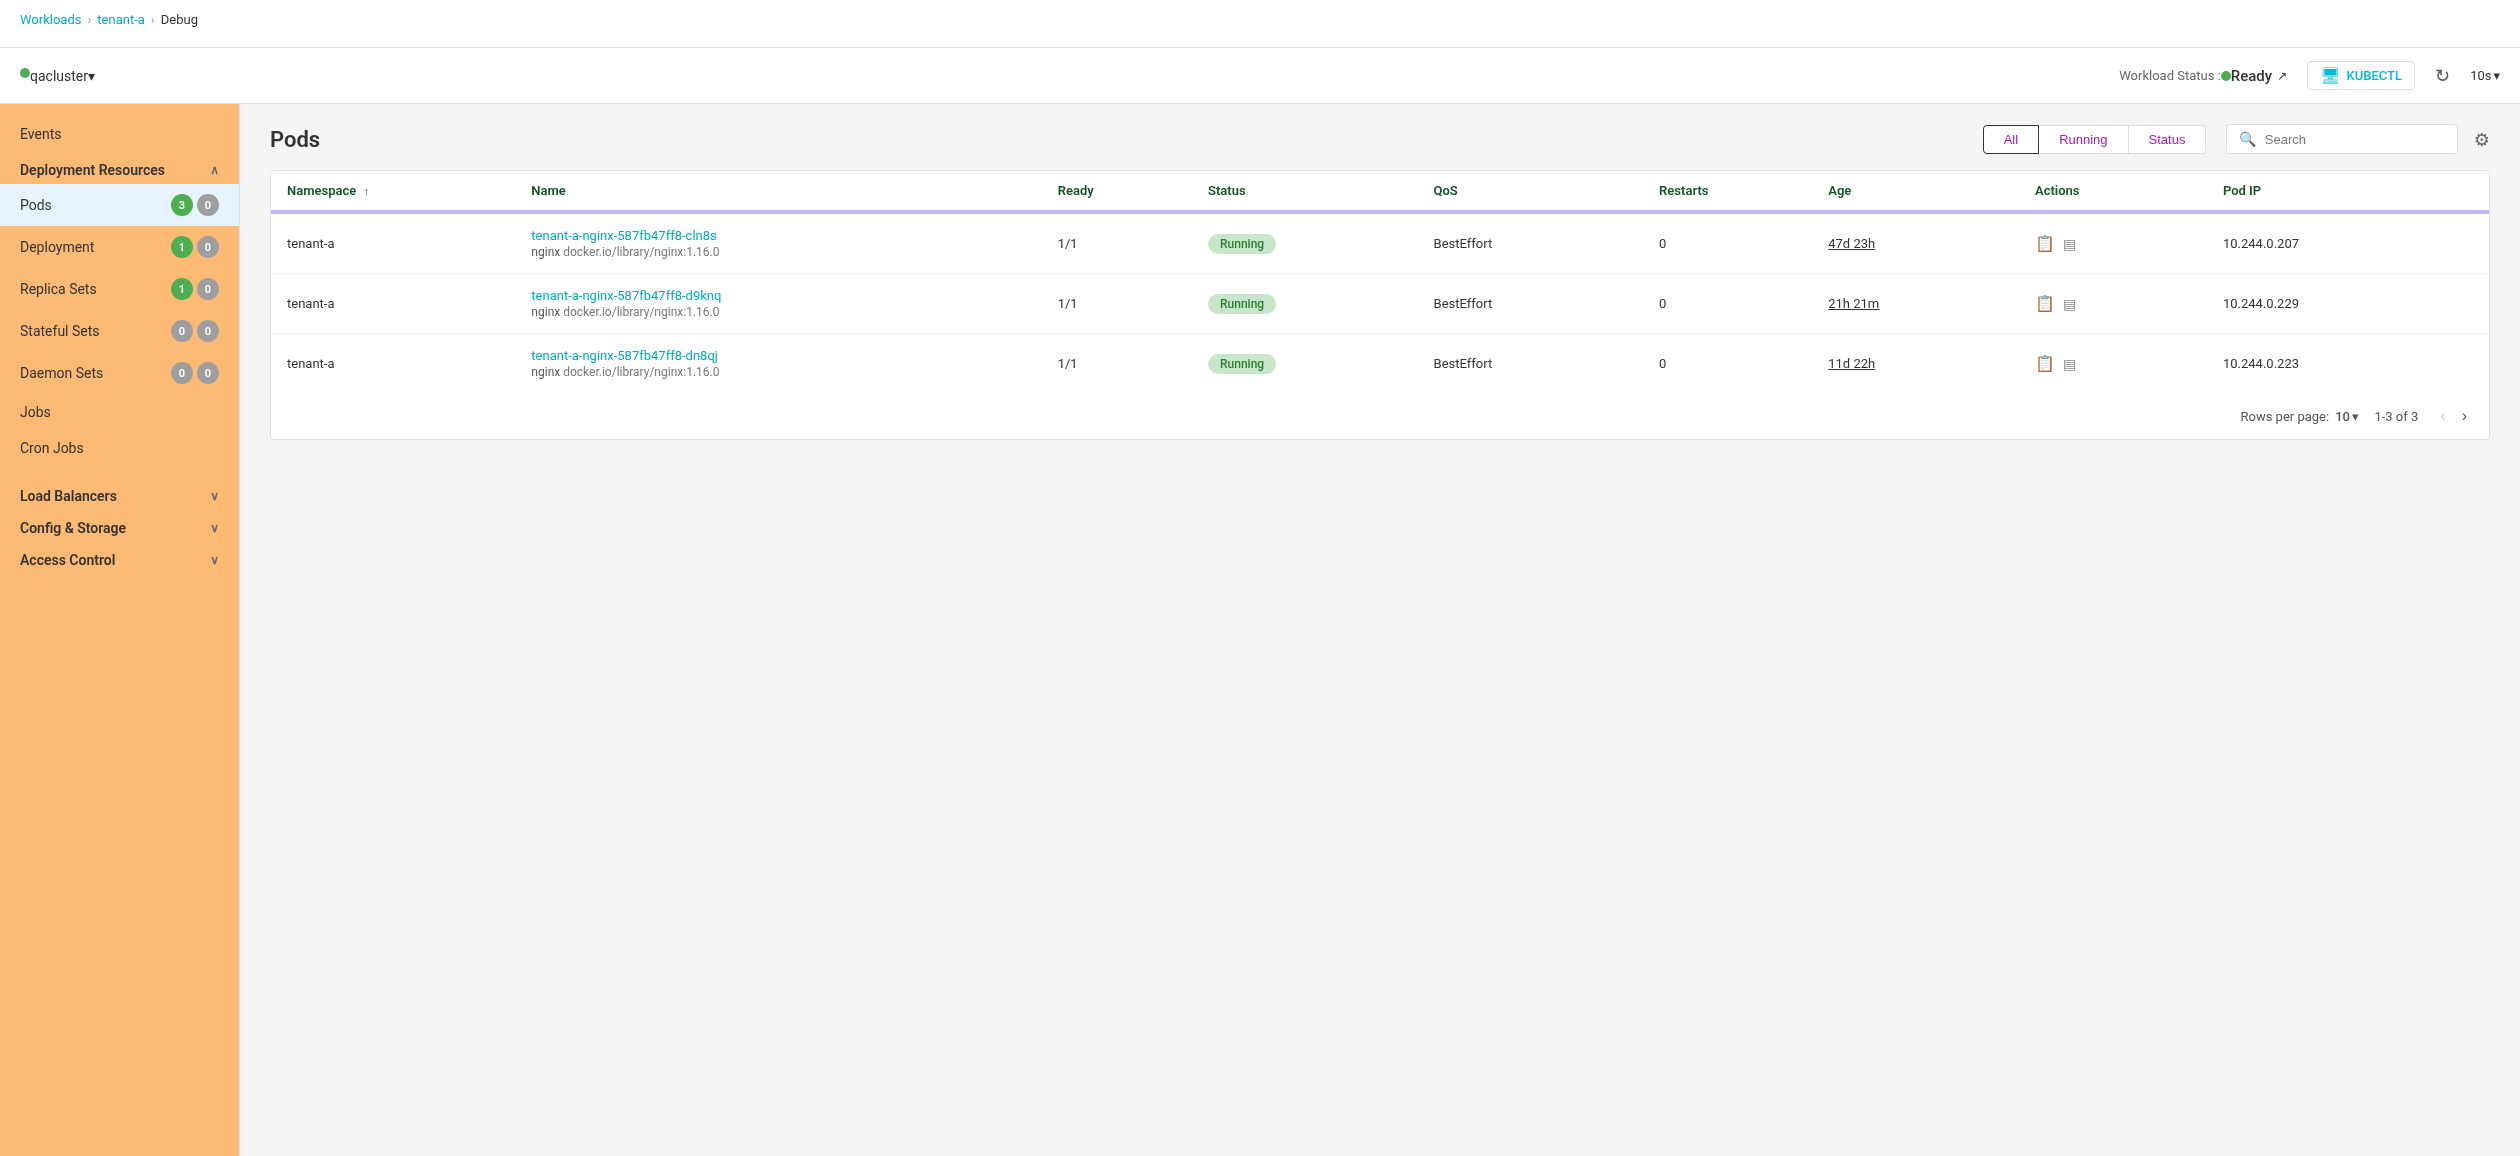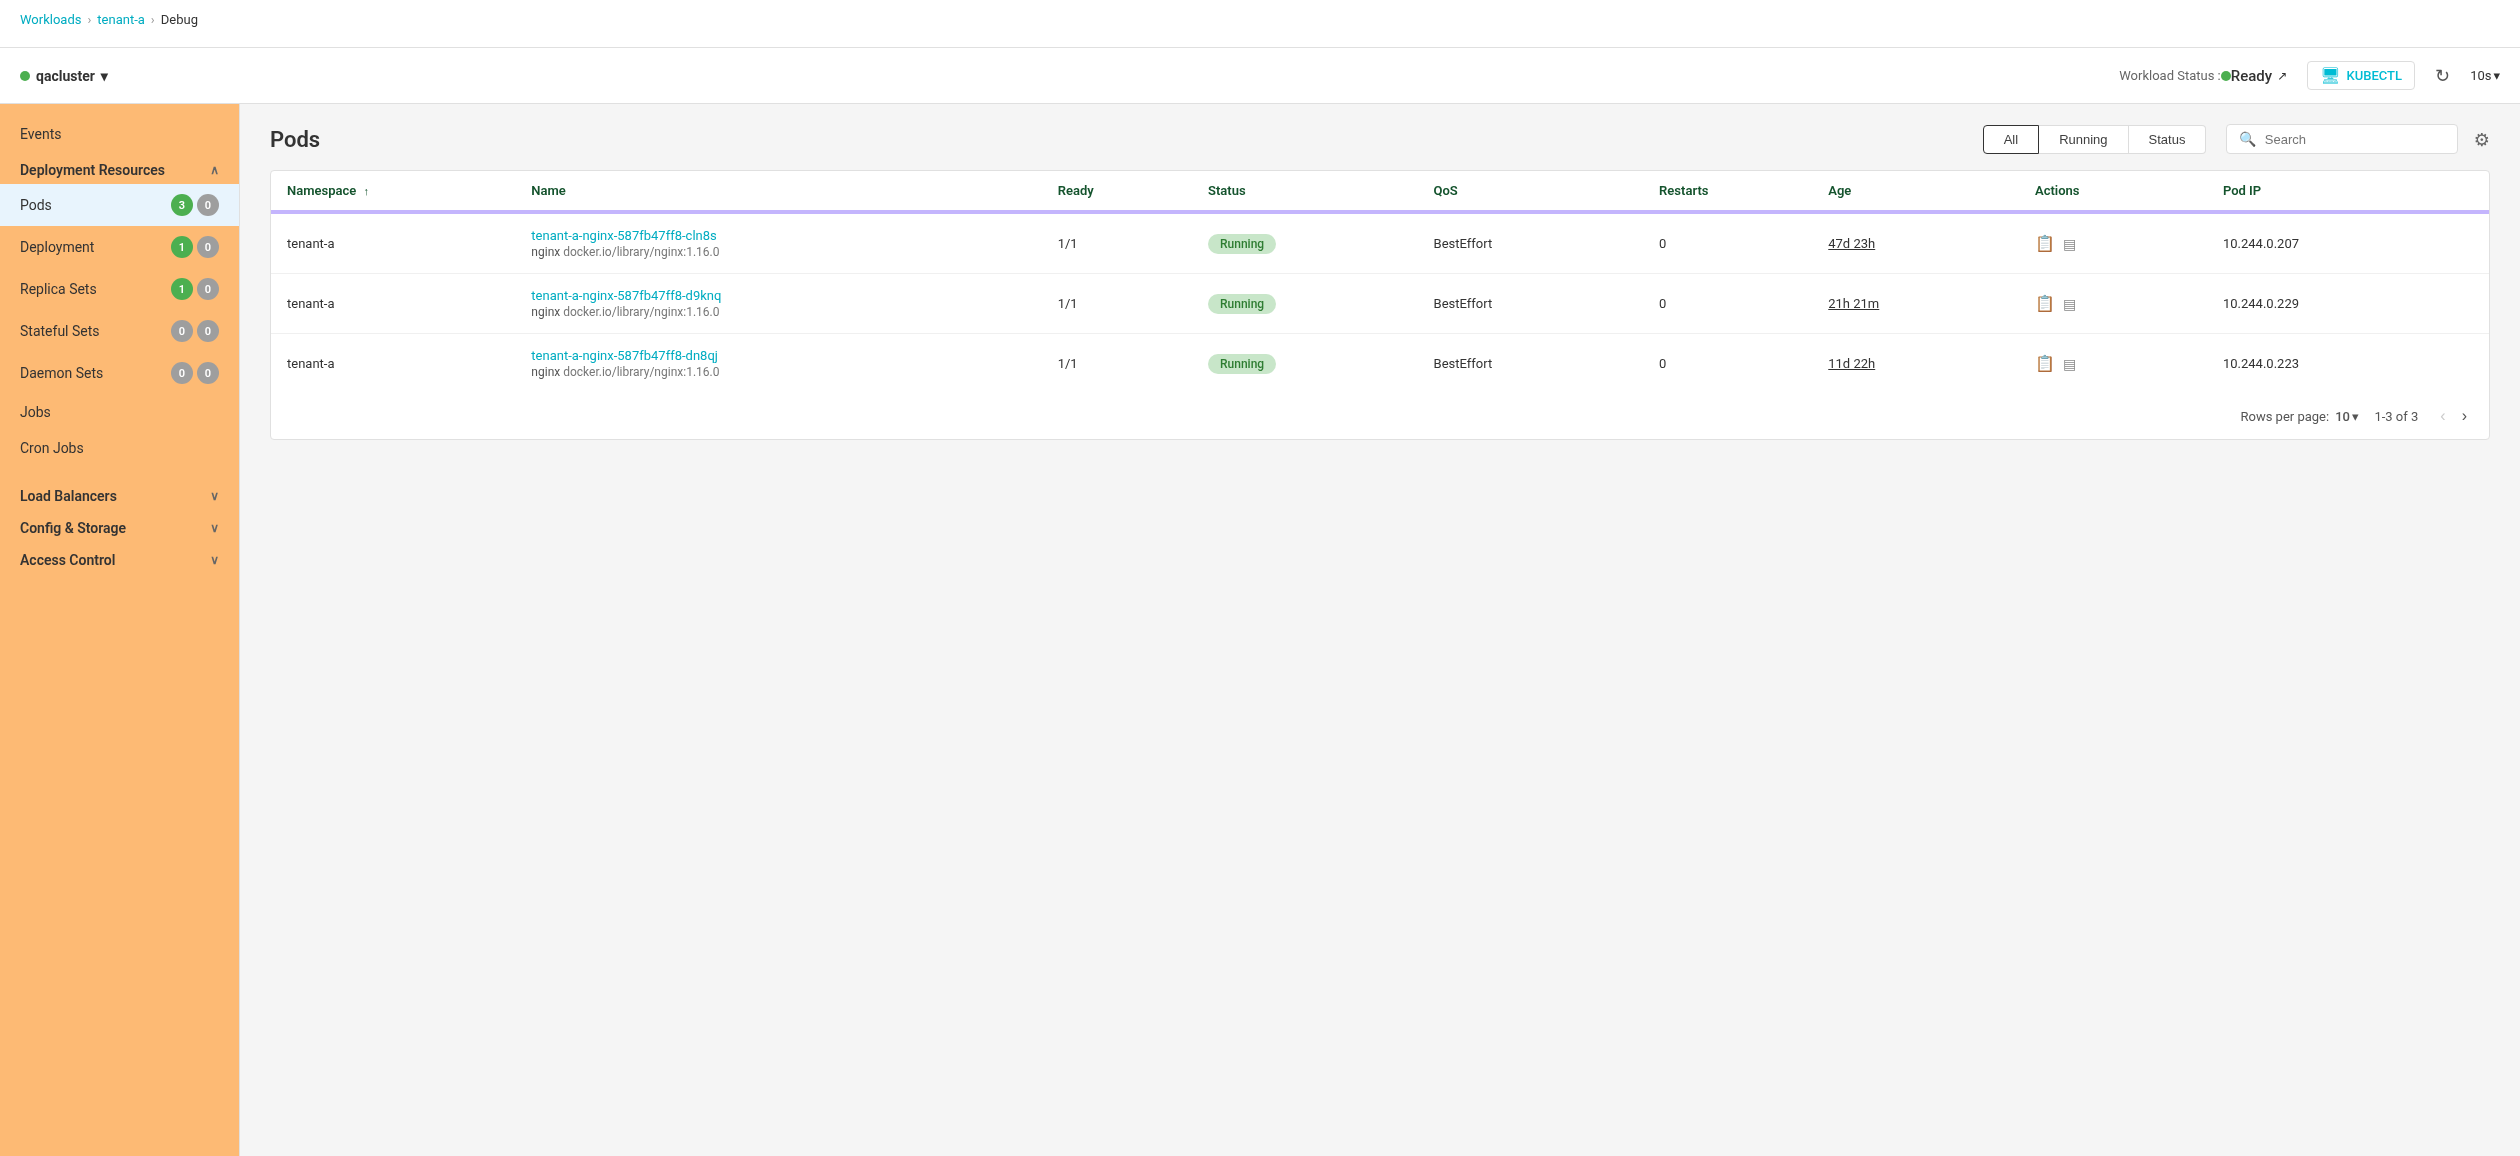--- a/index.html
+++ b/index.html
@@ -6,21 +6,21 @@
     body { font-family: -apple-system, BlinkMacSystemFont, 'Segoe UI', Roboto, sans-serif; font-size: 14px; background: #f5f5f5; color: #333; }
 
     
     .topbar { background: #fff; border-bottom: 1px solid #e0e0e0; padding: 12px 20px; height: 48px; display: flex; align-items: flex-start; }
     .breadcrumb { display: flex; align-items: center; gap: 6px; font-size: 13px; color: #666; }
     .breadcrumb span { color: #333; }
     .breadcrumb .sep { color: #999; }
 
     
     .headerbar { background: #fff; border-bottom: 1px solid #e0e0e0; padding: 0 20px; height: 56px; display: flex; align-items: center; justify-content: space-between; }
-    .cluster-selector { display: flex; align-items: center; gap: 6px; cursor: pointer; font-size: 14px; font-weight: 700; }
+    .cluster-selector { display: flex; align-items: flex-start; cursor: pointer; font-size: 14px; font-weight: 400; }
     .cluster-dot { width: 10px; height: 10px; background: #4caf50; border-radius: 50%; }
     .header-right { display: flex; align-items: center; gap: 20px; }
     .workload-status { display: flex; align-items: center; font-size: 13px; color: #666; }
     .status-dot { width: 10px; height: 10px; background: #4caf50; border-radius: 50%; }
     .status-text { font-size: 15px; font-weight: 500; color: #333; }
     .status-link { display: inline-flex; align-items: center; gap: 2px; }
     .kubectl-btn { display: flex; align-items: center; gap: 6px; border: 1px solid #ddd; border-radius: 4px; padding: 4px 12px; cursor: pointer; font-size: 13px; color: #00bcd4; font-weight: 500; }
     .refresh-btn { display: flex; align-items: center; gap: 4px; cursor: pointer; color: #555; font-size: 13px; }
     .interval-selector { display: flex; align-items: center; gap: 2px; font-size: 13px; color: #333; cursor: pointer; text-align: center; }
 
@@ -38,21 +38,21 @@
     .badge-green { background: #4caf50; }
     .badge-gray { background: #9e9e9e; }
 
     
     .main { flex: 1; overflow: auto; padding: 20px 30px; }
 
     
     .pods-header { display: flex; align-items: center; justify-content: space-between; margin-bottom: 16px; }
     .pods-title { font-size: 22px; font-weight: 600; color: #333; }
     .pods-filters { display: flex; align-items: center; gap: 0; }
-    .filter-btn { padding: 6px 20px; border: 1px solid #ddd; background: #fff; font-size: 13px; cursor: pointer; color: #404040; }
+    .filter-btn { padding: 6px 20px; border: 1px solid #ddd; background: #fff; font-size: 13px; cursor: pointer; color: #a21caf; }
     .filter-btn:first-child { border-radius: 4px 0 0 4px; }
     .filter-btn:last-child { border-radius: 0 4px 4px 0; }
     .filter-btn.active { background: #fff; border-color: #333; font-weight: 500; }
     .filter-btn:not(:first-child) { border-left: none; }
     .search-box { display: flex; align-items: center; gap: 8px; border: 1px solid #ddd; border-radius: 4px; padding: 6px 12px; background: #fff; margin-left: 12px; }
     .search-box input { border: none; outline: none; font-size: 13px; color: #ec4899; width: 180px; }
     .settings-btn { display: flex; align-items: center; justify-content: center; cursor: pointer; color: #666; margin-left: 8px; font-size: 18px; }
 
     
     .table-container { background: #fff; border: 1px solid #e0e0e0; border-radius: 4px; }

